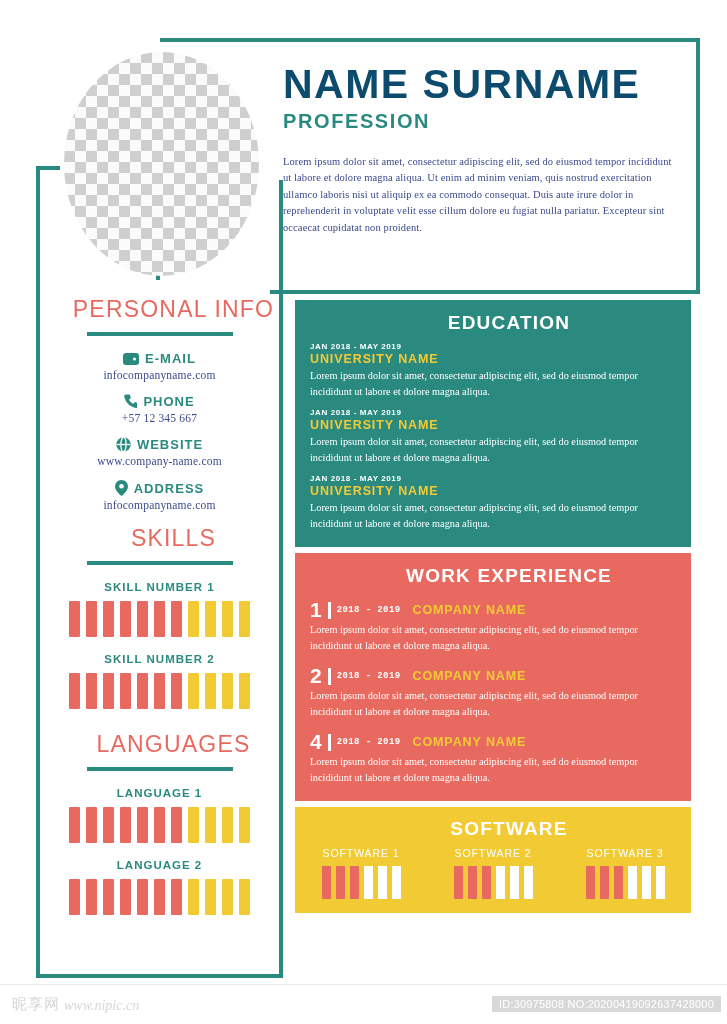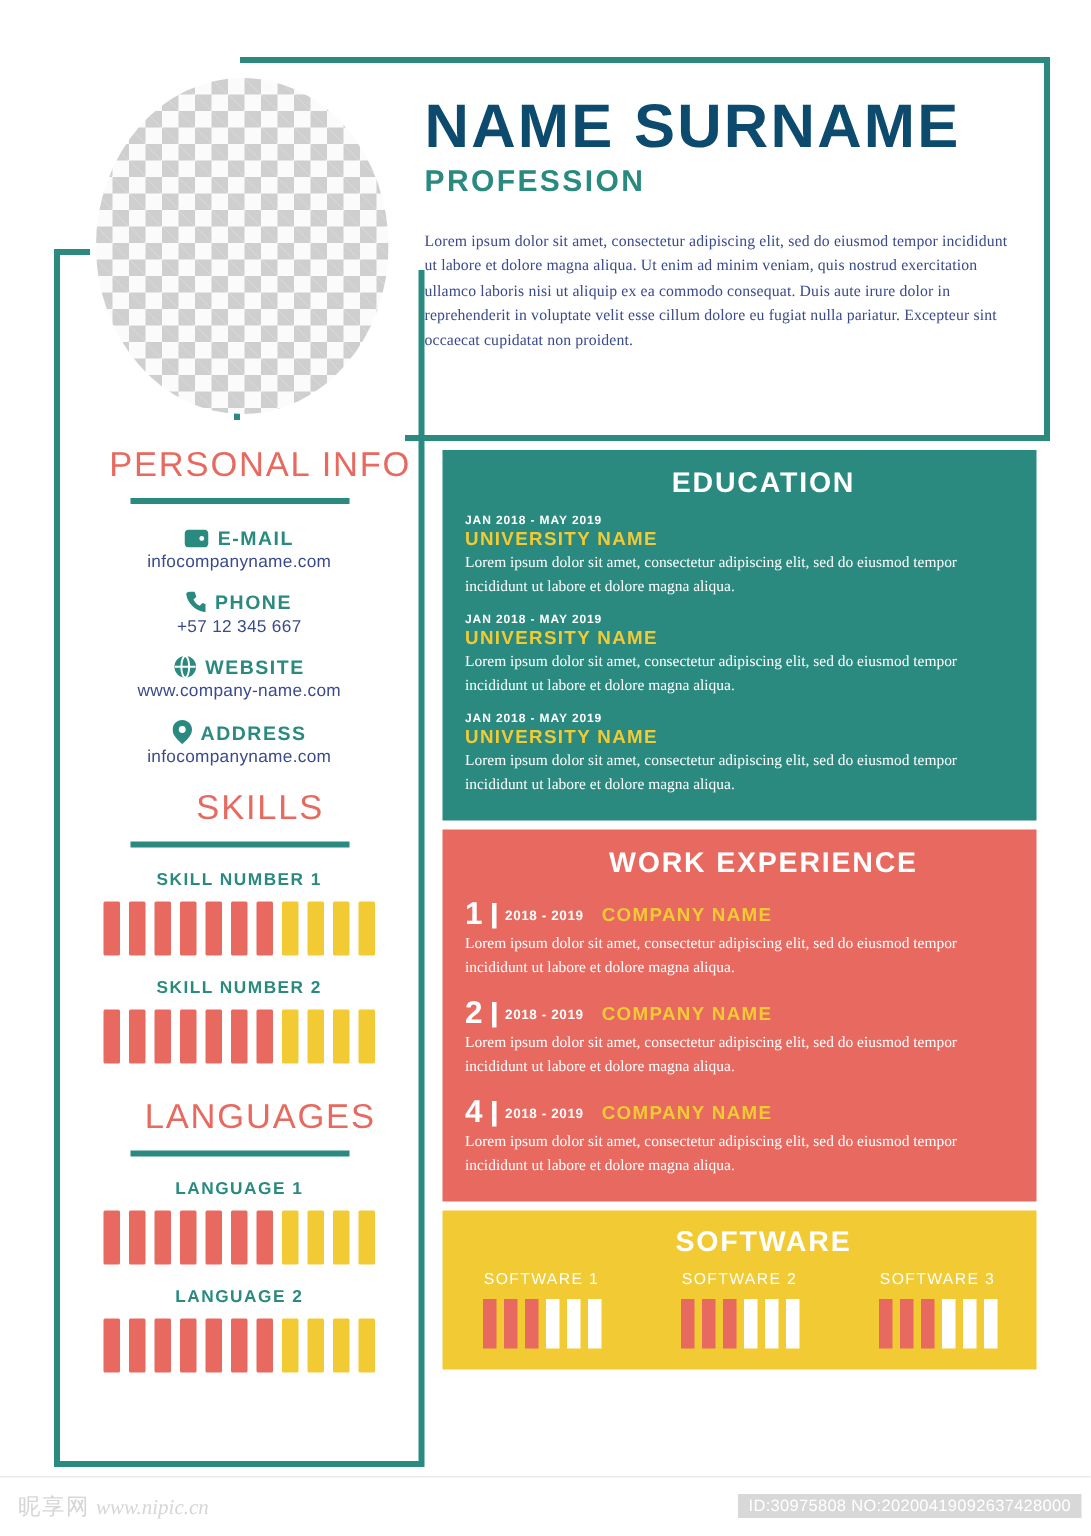--- a/index.html
+++ b/index.html
@@ -61,21 +61,21 @@
 
   .contact-block{margin-top:15px;}
   .contact-row{margin-bottom:13px;}
   .c-head{
     display:flex;align-items:center;justify-content:center;gap:6px;
     color:#2a8a80;font-size:13px;font-weight:bold;letter-spacing:1px;
   }
   .c-head svg{display:block;}
   .c-val{
     margin-top:3px;font-size:11.5px;color:#3b4a8c;
-    font-family:Liberation Sans, sans-serif;letter-spacing:.2px;
+    font-family:Liberation Serif, serif;letter-spacing:.2px;
   }
 
   .bar-group{margin-top:16px;}
   .bar-label{
     font-size:11.5px;font-weight:bold;color:#2a8a80;letter-spacing:1px;
     margin-bottom:8px;
   }
   .bars{display:flex;justify-content:center;gap:6px;}
   .bar{width:11px;height:36px;border-radius:1px;}
   .bar.on{background:#e8695f;}
@@ -107,21 +107,21 @@
 
   .work{background:#e8695f;padding:12px 0 16px;margin-top:6px;}
   .work-body{padding:0 15px;}
   .work-item{margin-top:13px;}
   .work-head{display:flex;align-items:center;gap:6px;}
   .work-num{
     font-size:21px;font-weight:bold;color:#ffffff;line-height:20px;
   }
   .work-pipe{width:3px;height:17px;background:#ffffff;}
   .work-date{
-    font-size:9px;font-weight:bold;color:#ffffff;letter-spacing:.4px;
+    font-size:9px;font-weight:bold;color:#ffffff;letter-spacing:.4px;font-family:Liberation Mono, monospace;
   }
   .work-org{
     font-size:12.5px;font-weight:bold;color:#f2cb34;letter-spacing:.9px;
     margin-left:6px;
   }
   .work-desc{
     margin-top:2px;font-size:10.3px;line-height:15.5px;color:#ffffff;
     font-family:"Liberation Serif", serif;
   }
 

